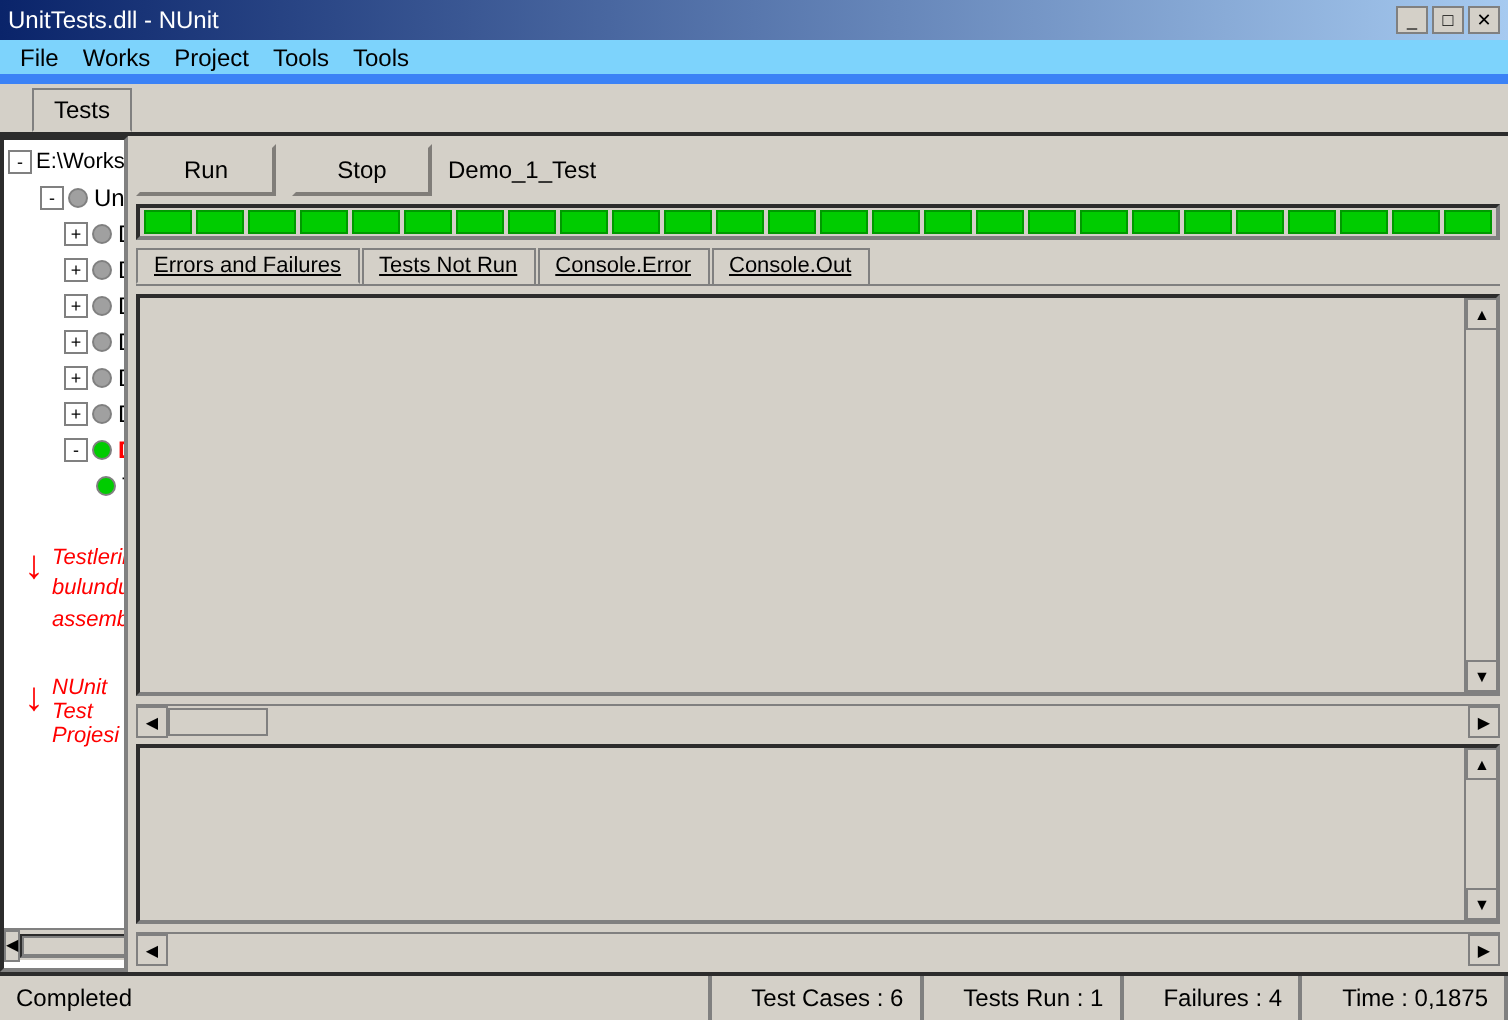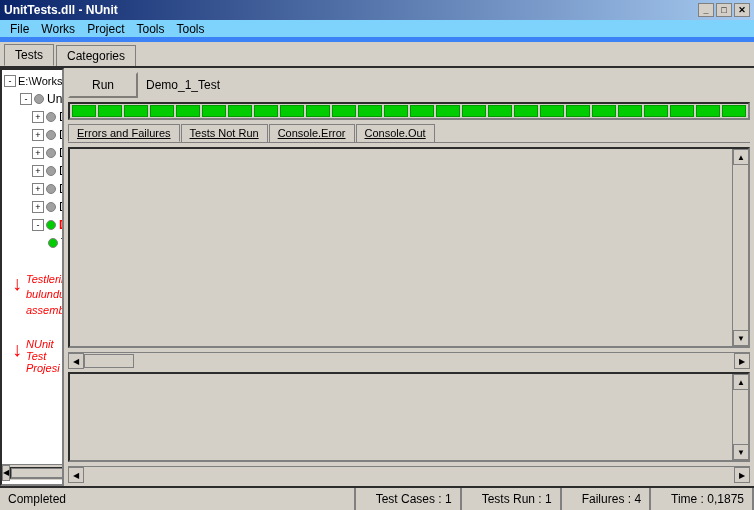--- a/index.html
+++ b/index.html
@@ -8,21 +8,21 @@
     
     .titlebar {
       height: 20px;
       background: linear-gradient(to right, #0a246a, #a6caf0);
       display: flex;
       align-items: center;
       justify-content: space-between;
       padding: 0 4px;
       color: white;
       font-size: 11px;
-      font-weight: bold;
+      font-weight: normal;
     }
     .titlebar-controls { display: flex; gap: 2px; }
     .titlebar-btn {
       width: 16px; height: 14px;
       background: #d4d0c8;
       border: 1px solid #808080;
       display: flex; align-items: center; justify-content: center;
       font-size: 9px; cursor: pointer;
       color: #000;
     }
@@ -41,21 +41,21 @@
       cursor: pointer;
       font-size: 12px;
     }
 
     
     .tabs-area {
       height: 24px;
       background: #d4d0c8;
       display: flex;
       align-items: flex-end;
-      padding: 0 4px;
+      padding: 0 16px;
     }
     .tab {
       padding: 3px 10px;
       border: 1px solid #808080;
       border-bottom: none;
       background: #d4d0c8;
       cursor: pointer;
       font-size: 12px;
       margin-right: 2px;
     }
@@ -325,21 +325,20 @@
 <div class="menubar">
   <span class="menu-item">File</span>
   <span class="menu-item">Works</span>
   <span class="menu-item">Project</span>
   <span class="menu-item">Tools</span>
   <span class="menu-item">Tools</span>
 </div>
 
 <div class="tabs-area">
   <div class="tab active">Tests</div>
-  <div class="tab">Categories</div>
 </div>
 
 <div class="main-content">
 
   <div class="left-panel" style="position:relative; display:flex; flex-direction:column;">
     <div class="tree-container">
 
       <div class="tree-item" style="padding-left:0;">
         <div class="expander">-</div>
         <span style="font-size:11px;">E:\Works\C#\NUnitDemo\UnitTests\bin\Debug</span>
@@ -416,20 +415,21 @@
         <div class="scrollbar-thumb"></div>
       </div>
 
     </div>
   </div>
 
   <div class="right-panel">
 
     <div class="controls-row">
       <button class="btn-run">Run</button>
+      <button class="btn-stop">Stop</button>
       <span class="test-name">Demo_1_Test</span>
     </div>
 
     <div class="progress-bar-container" id="progress-bar">
         <div class="progress-segment"></div>
         <div class="progress-segment"></div>
         <div class="progress-segment"></div>
         <div class="progress-segment"></div>
         <div class="progress-segment"></div>
         <div class="progress-segment"></div>
@@ -491,17 +491,17 @@
     <div class="hscroll-row">
       <div class="hscroll-btn">◀</div>
       <div class="hscroll-track"></div>
       <div class="hscroll-btn">▶</div>
     </div>
   </div>
 </div>
 
 <div class="statusbar">
   <div class="status-segment">Completed</div>
-  <div class="status-segment">Test Cases : 1</div>
+  <div class="status-segment">Test Cases : 6</div>
   <div class="status-segment">Tests Run : 1</div>
   <div class="status-segment">Failures : 4</div>
   <div class="status-segment">Time : 0,1875</div>
 </div>
 
 </body></html>

